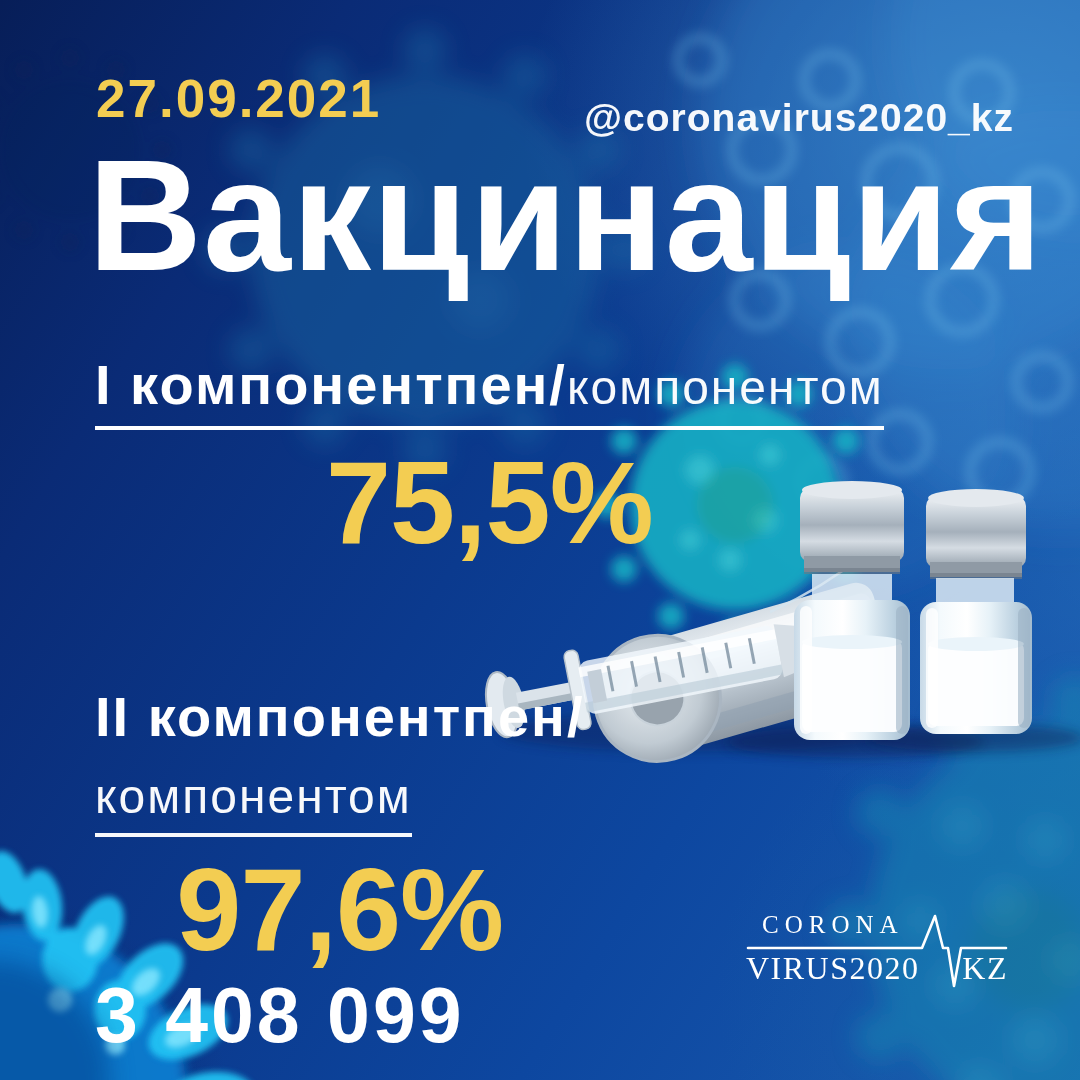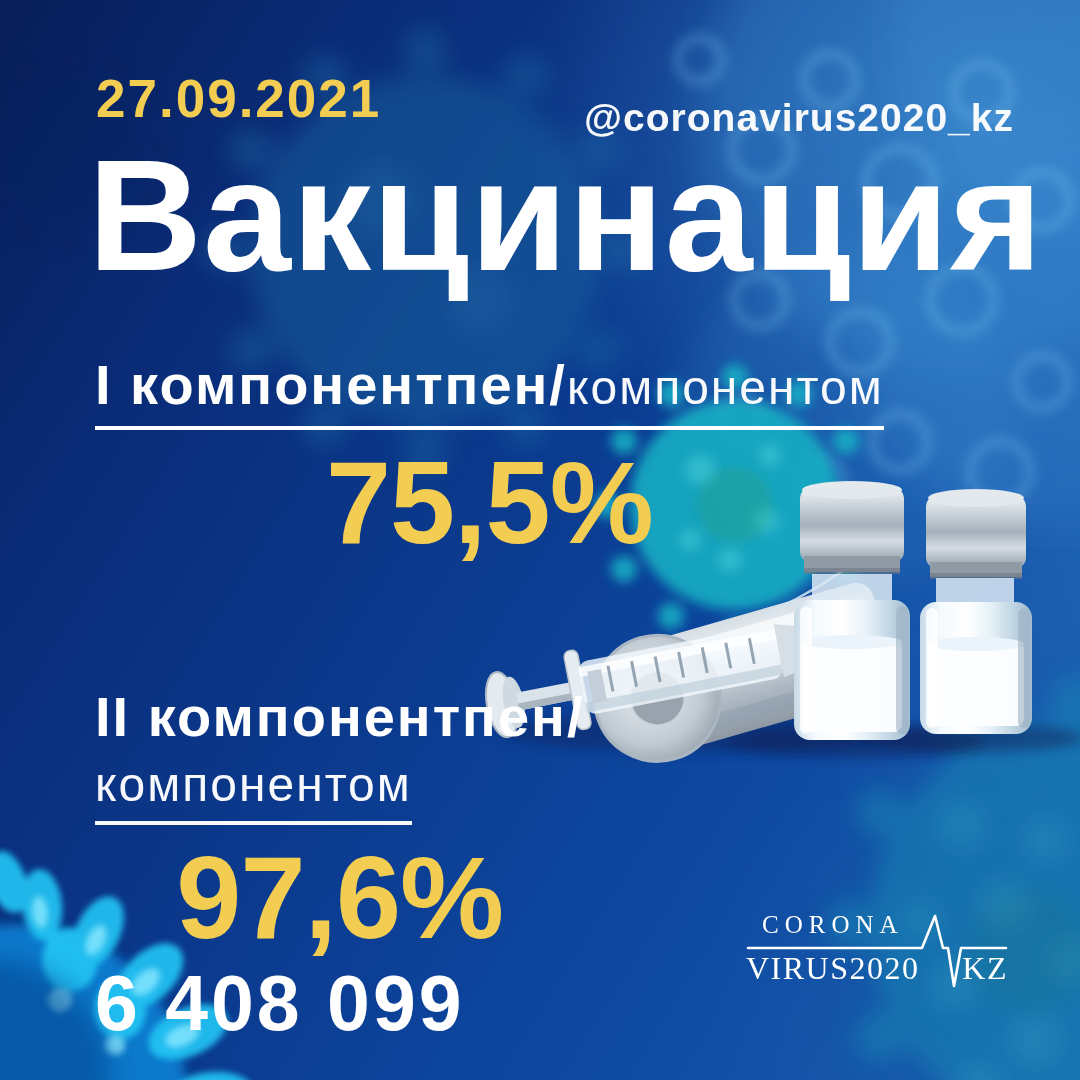--- a/index.html
+++ b/index.html
@@ -22,21 +22,21 @@
         color:#fff;letter-spacing:1px;line-height:1;opacity:.96;margin-left:20px;}
   .title{position:absolute;left:88px;top:136px;margin:0;font-size:158px;font-weight:700;
         letter-spacing:1px;line-height:1;color:#fff;}
 
   .stat{position:absolute;left:95px;}
   .stat-1{top:352px;}
   .stat-2{top:684px;}
   .label-wrap{display:inline-block;border-bottom:4px solid #fff;padding-bottom:9px;}
   .label-bold{font-size:56px;font-weight:700;letter-spacing:2px;}
   .label-light{font-size:48px;font-weight:400;letter-spacing:2px;opacity:.97;}
-  .stat-2 .label-bold{display:block;margin-bottom:8px;}
+  .stat-2 .label-bold{display:block;margin-bottom:20px;}
   .stat-2 .label-light{display:inline-block;border-bottom:4px solid #fff;padding-bottom:9px;}
   .percent{margin-top:14px;font-size:117px;font-weight:700;color:#F3CD52;
         letter-spacing:-1px;line-height:1;text-align:center;}
   .count{margin-top:9px;font-size:77px;font-weight:700;color:#fff;
         letter-spacing:3px;line-height:1;}
 
   .logo{position:absolute;left:746px;top:912px;width:262px;height:84px;z-index:2;
         font-family:"Liberation Serif",serif;color:#fff;}
   .logo-row1{position:absolute;left:16px;top:0;font-size:25px;letter-spacing:6px;line-height:1;}
   .logo-row2{position:absolute;left:0;top:40px;width:262px;display:flex;font-size:32px;
@@ -301,21 +301,21 @@
         <span class="label-bold">I компонентпен/</span><span class="label-light">компонентом</span>
       </div>
       <div class="percent">75,5%</div>
     </section>
 
     <section class="stat stat-2">
       <div>
         <span class="label-bold">II компонентпен/</span><span class="label-light">компонентом</span>
       </div>
       <div class="percent">97,6%</div>
-      <div class="count">6 408 099</div>
+      <div class="count">3 408 099</div>
     </section>
   </div>
 
   <div class="logo">
     <svg class="logo-pulse" viewBox="0 0 262 84" aria-hidden="true">
       <polyline points="2,36 176,36 189,4 197,36 202,36 208,74 215,36 260,36" fill="none" stroke="#ffffff" stroke-width="2.6" stroke-linejoin="round" stroke-linecap="round"></polyline>
     </svg>
     <div class="logo-row1">CORONA</div>
     <div class="logo-row2">
       <span>VIRUS2020</span>

